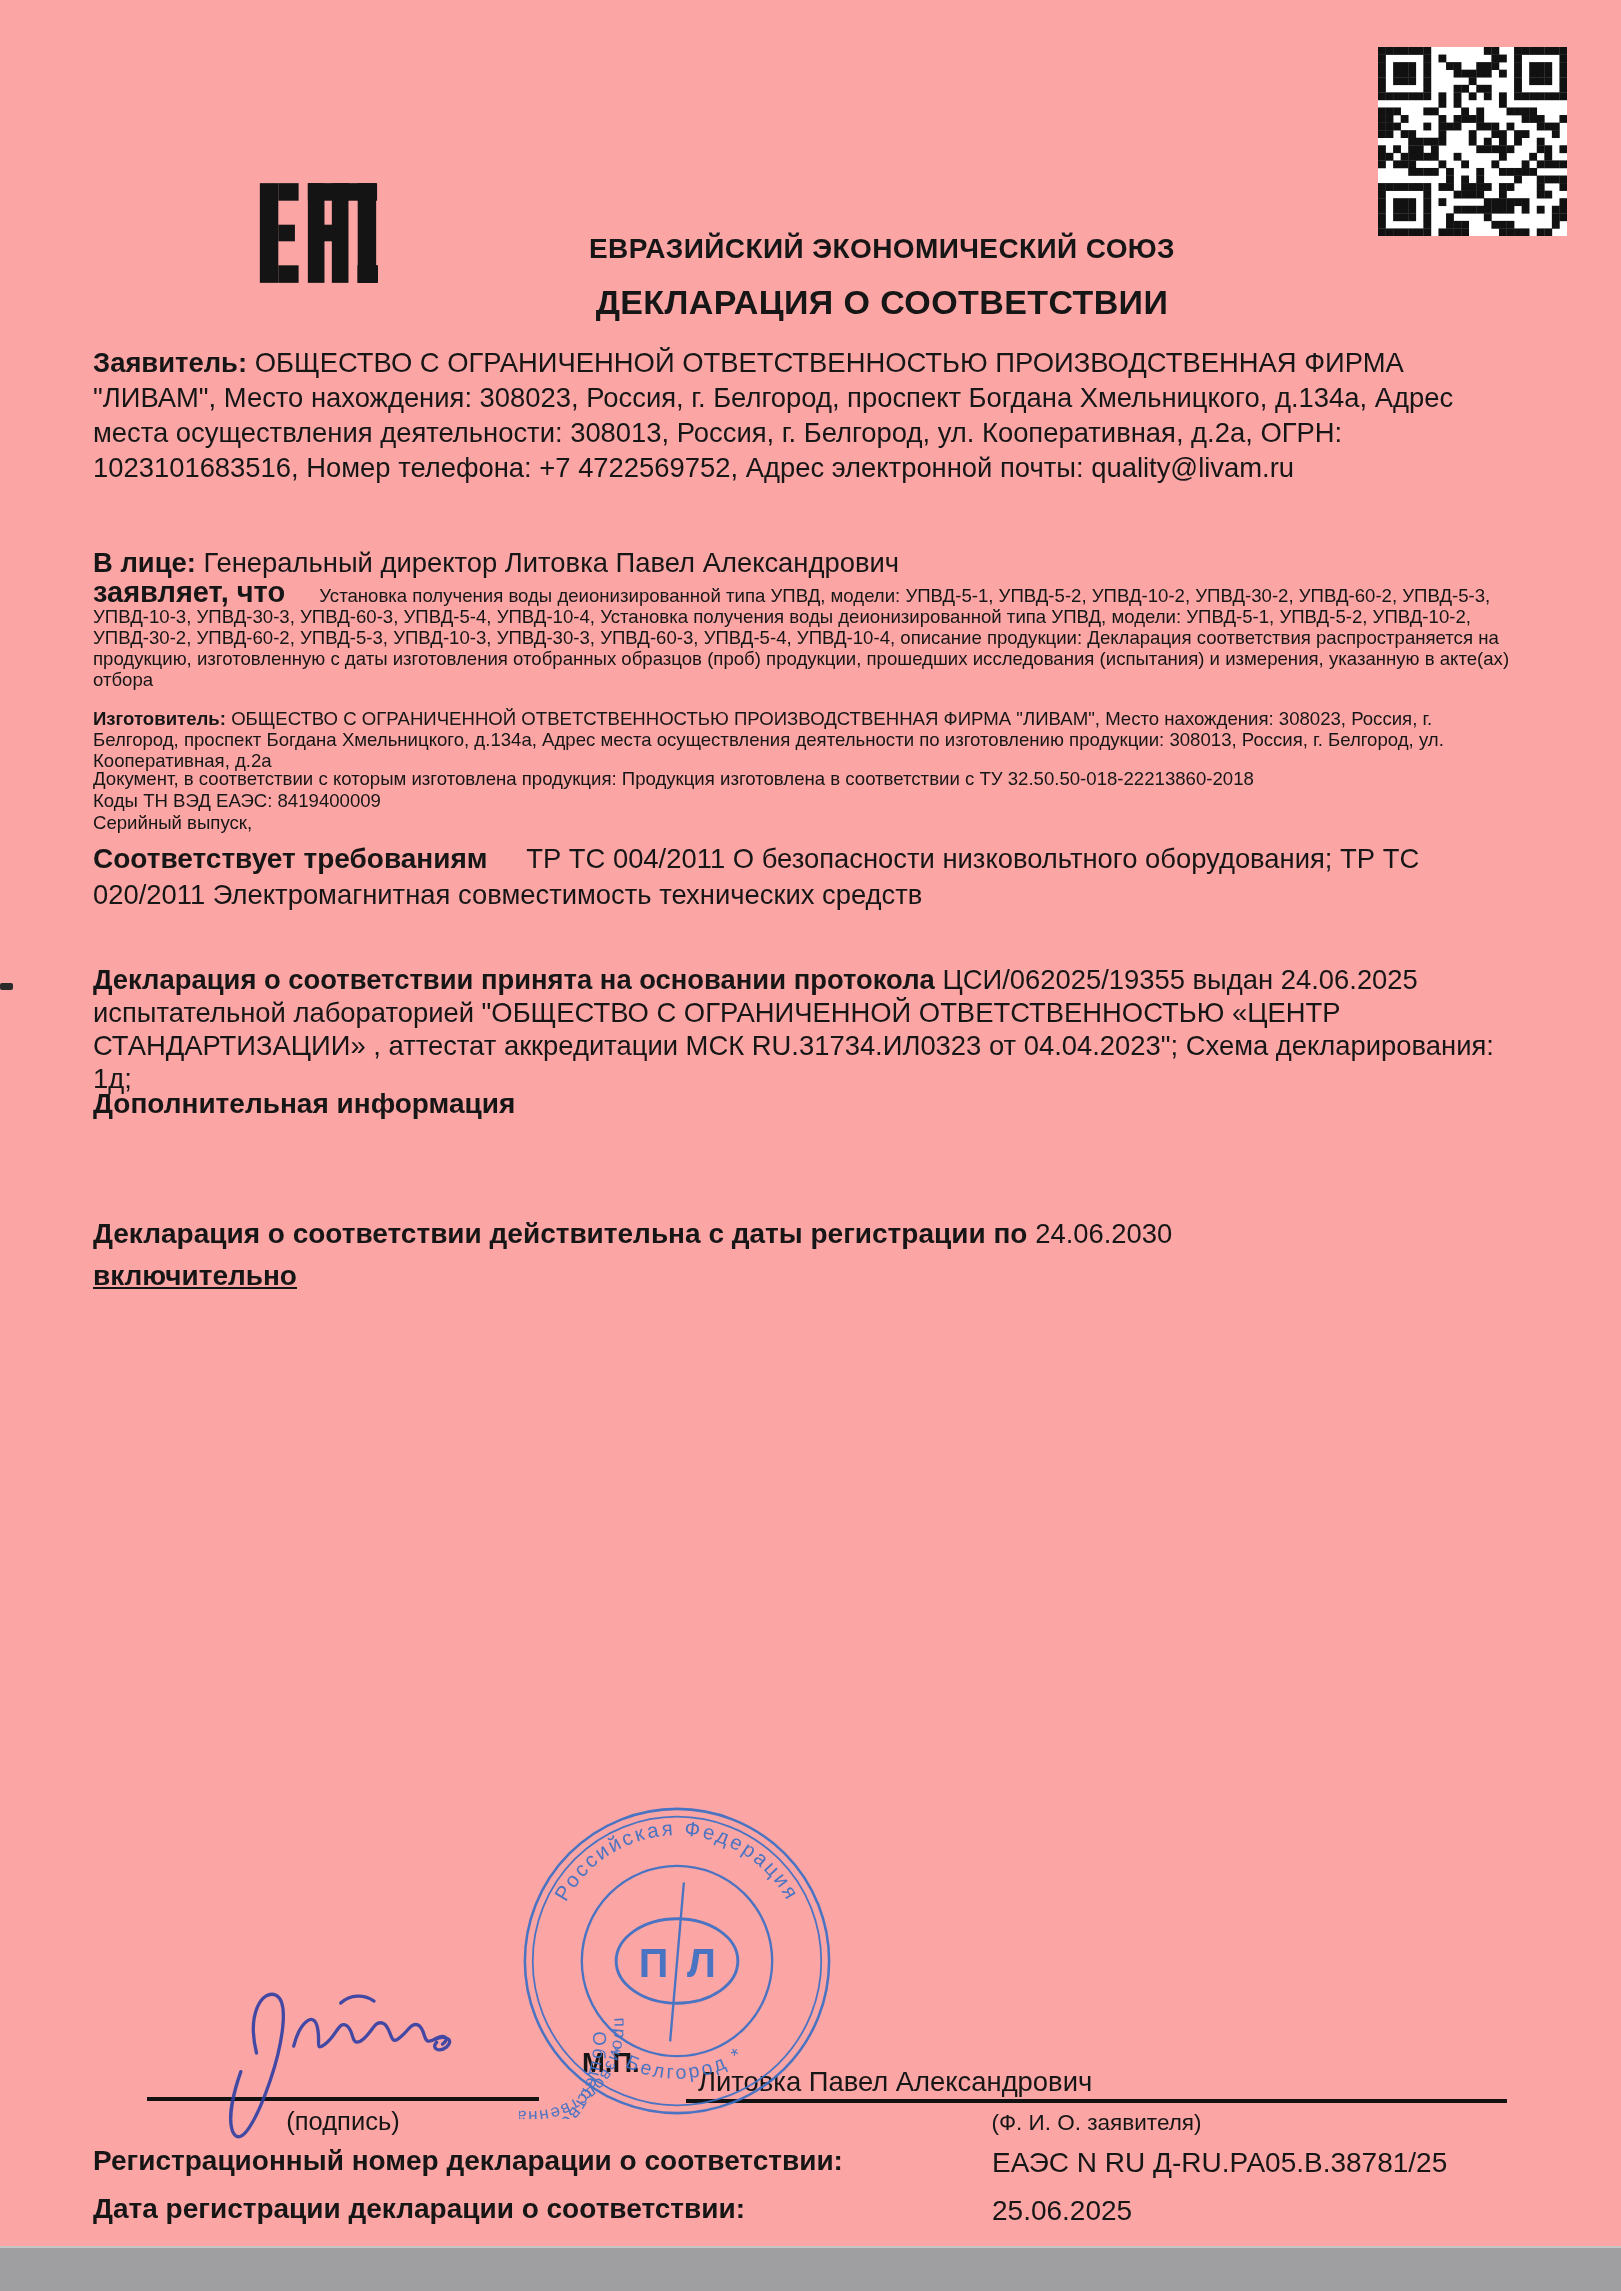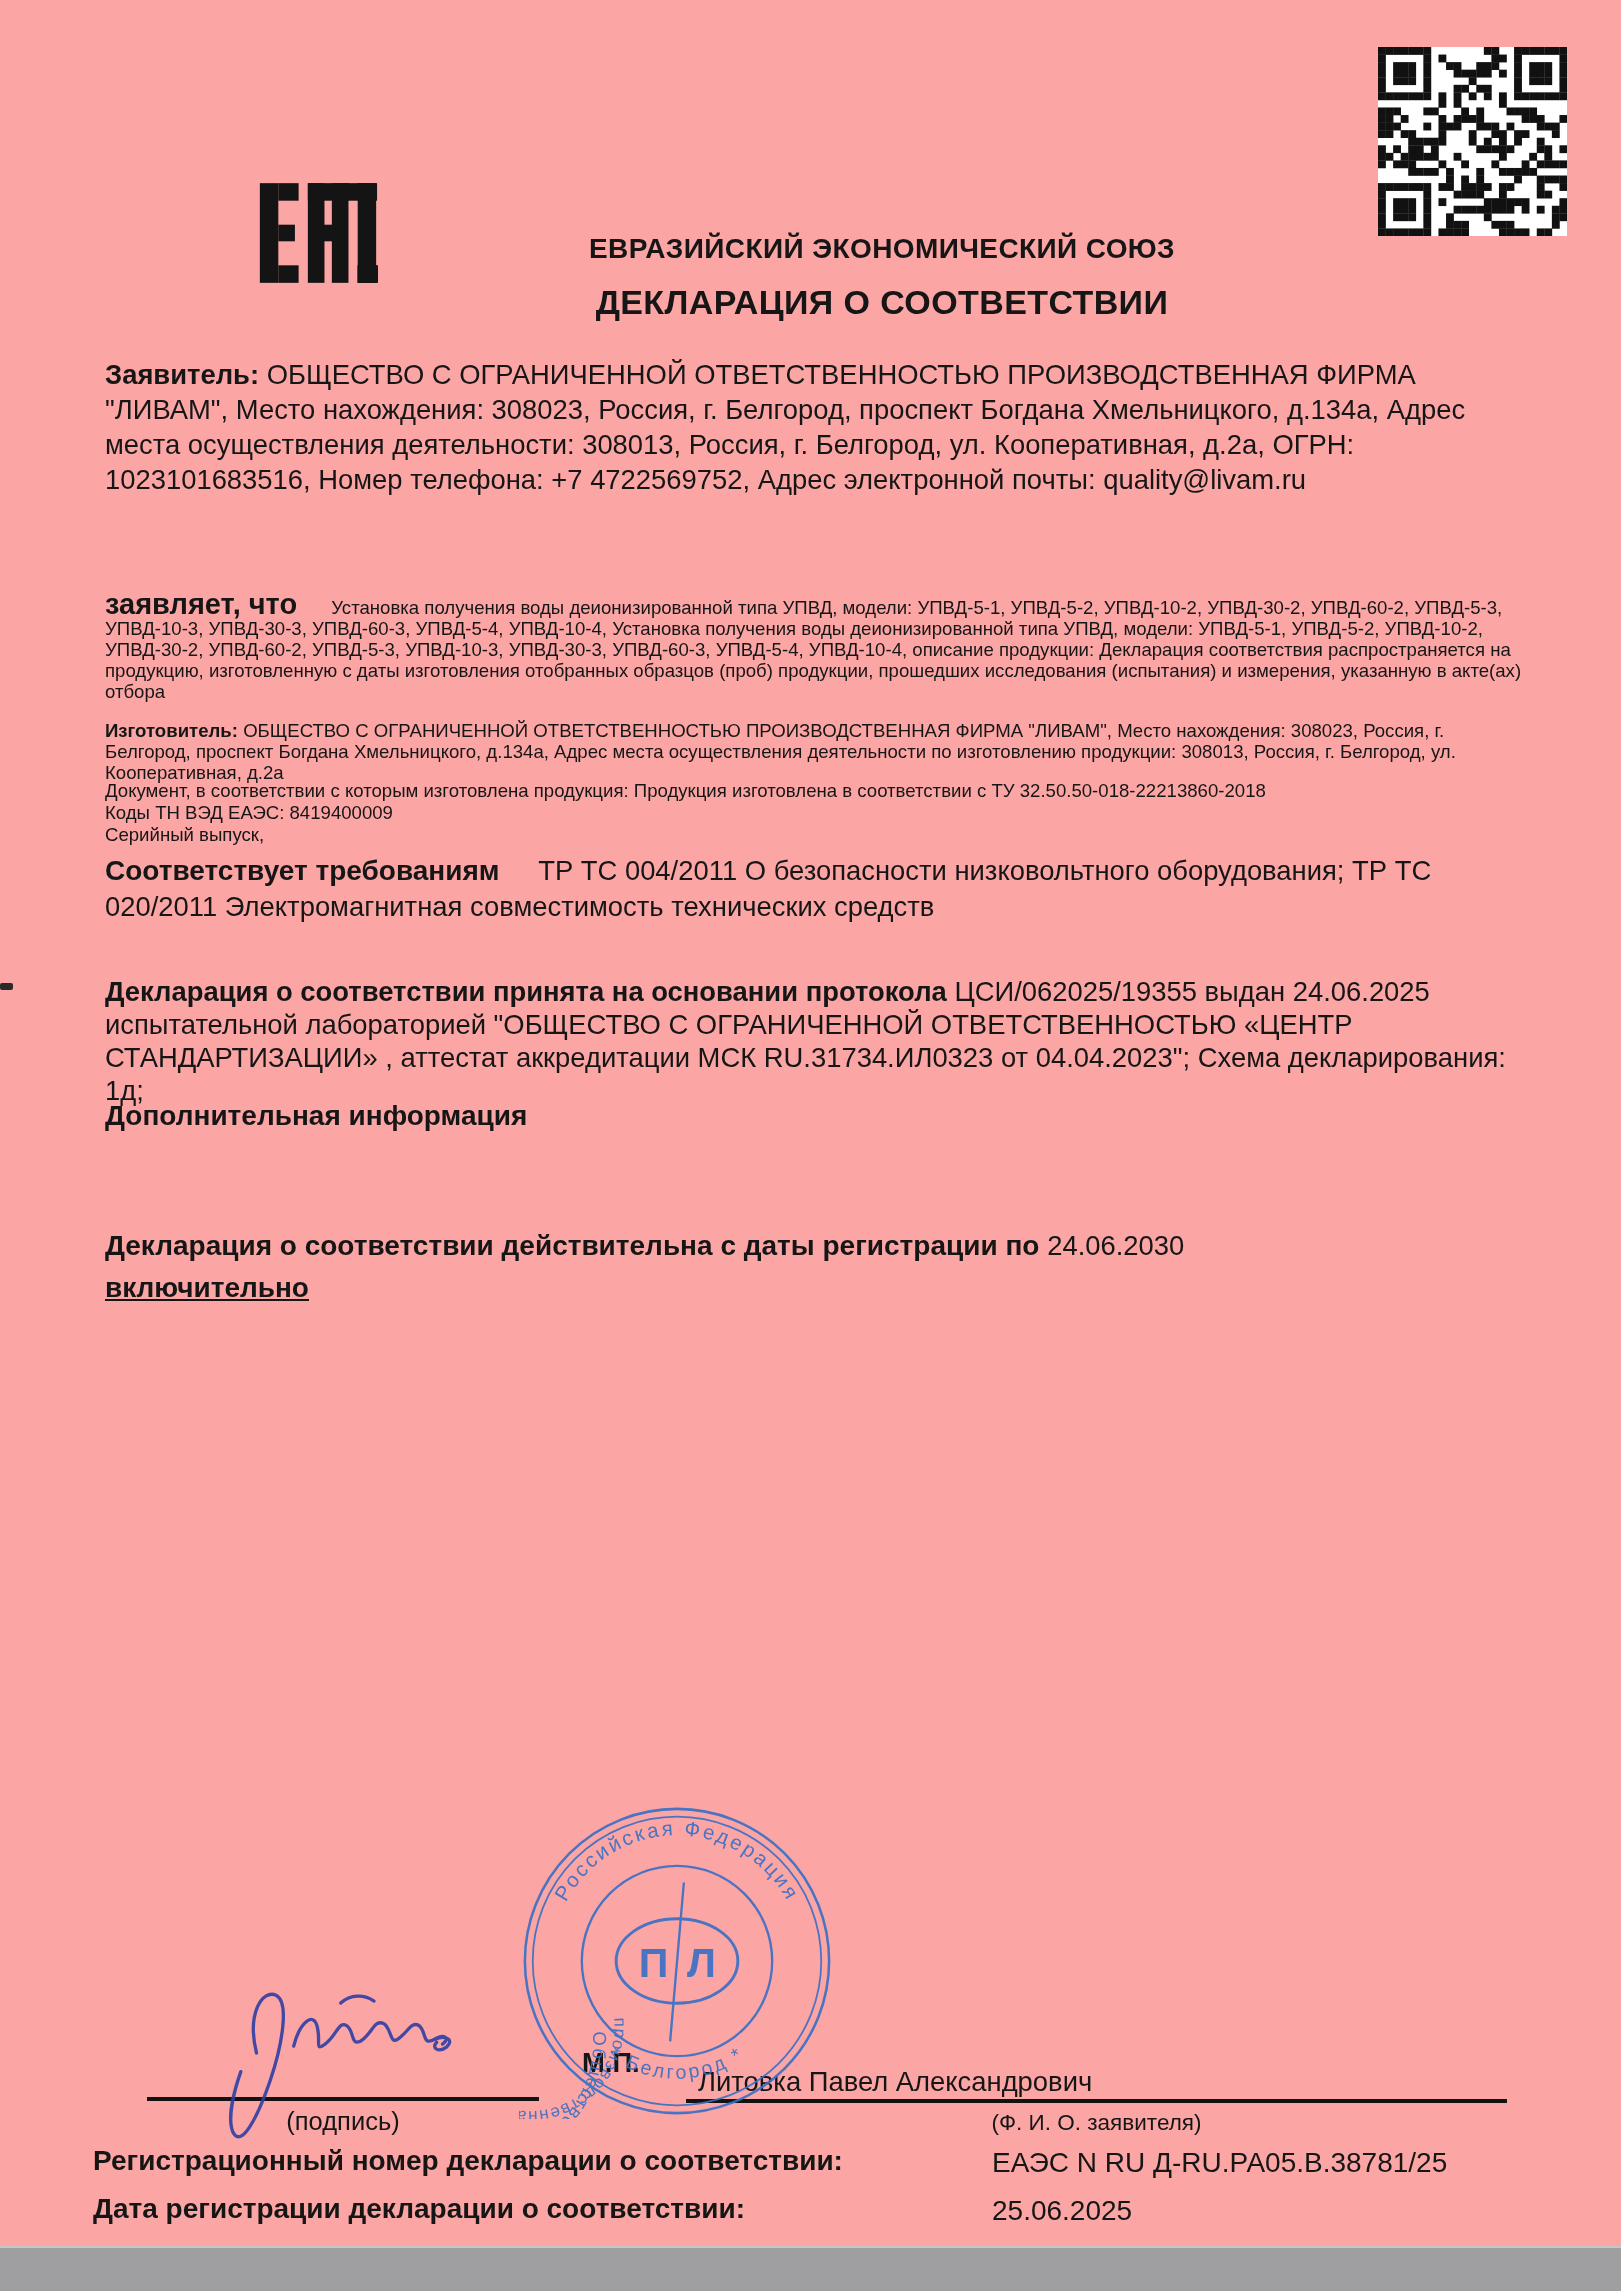--- a/index.html
+++ b/index.html
@@ -11,21 +11,21 @@
     color:#161616;
     overflow:hidden;
   }
   .abs{position:absolute;}
   
   .titles{left:235px;top:233px;width:1294px;text-align:center;}
   .titles h1{margin:0;font-size:28px;font-weight:bold;letter-spacing:0.4px;}
   .titles h2{margin:17.6px 0 0 0;font-size:34px;font-weight:bold;letter-spacing:0.4px;}
   
   .col{left:93px;width:1426px;}
-  p{margin:12px;}
+  p{margin:0;}
   .big{font-size:27.4px;line-height:35px;}
   .small{font-size:18.6px;line-height:21px;}
   .lbl{font-weight:bold;}
   .applicant{top:345px;}
   .person{top:545px;}
   .declares{top:582px;}
   .declares .head{font-size:29px;font-weight:bold;line-height:21.6px;margin-right:29px;}
   .manufacturer{top:708px;}
   .docbasis{top:768px;}
   .tnved{top:790px;}
@@ -396,20 +396,24 @@
   <div class="abs titles">
     <h1>ЕВРАЗИЙСКИЙ ЭКОНОМИЧЕСКИЙ СОЮЗ</h1>
     <h2>ДЕКЛАРАЦИЯ О СООТВЕТСТВИИ</h2>
   </div>
 
   <p class="abs col big applicant">
     <b class="lbl">Заявитель:</b>
     <span>ОБЩЕСТВО С ОГРАНИЧЕННОЙ ОТВЕТСТВЕННОСТЬЮ ПРОИЗВОДСТВЕННАЯ ФИРМА "ЛИВАМ", Место нахождения: 308023, Россия, г. Белгород, проспект Богдана Хмельницкого, д.134а, Адрес места осуществления деятельности: 308013, Россия, г. Белгород, ул. Кооперативная, д.2а, ОГРН: 1023101683516, Номер телефона: +7 4722569752, Адрес электронной почты: quality@livam.ru</span>
   </p>
 
+  <p class="abs col big person">
+    <b class="lbl">В лице:</b>
+    <span>Генеральный директор Литовка Павел Александрович</span>
+  </p>
 
   <p class="abs col small declares">
     <span class="head">заявляет, что</span>
     <span>Установка получения воды деионизированной типа УПВД, модели: УПВД-5-1, УПВД-5-2, УПВД-10-2, УПВД-30-2, УПВД-60-2, УПВД-5-3, УПВД-10-3, УПВД-30-3, УПВД-60-3, УПВД-5-4, УПВД-10-4, Установка получения воды деионизированной типа УПВД, модели: УПВД-5-1, УПВД-5-2, УПВД-10-2, УПВД-30-2, УПВД-60-2, УПВД-5-3, УПВД-10-3, УПВД-30-3, УПВД-60-3, УПВД-5-4, УПВД-10-4, описание продукции: Декларация соответствия распространяется на продукцию, изготовленную с даты изготовления отобранных образцов (проб) продукции, прошедших исследования (испытания) и измерения, указанную в акте(ах) отбора</span>
   </p>
 
   <p class="abs col small manufacturer">
     <b class="lbl">Изготовитель:</b>
     <span>ОБЩЕСТВО С ОГРАНИЧЕННОЙ ОТВЕТСТВЕННОСТЬЮ ПРОИЗВОДСТВЕННАЯ ФИРМА "ЛИВАМ", Место нахождения: 308023, Россия, г. Белгород, проспект Богдана Хмельницкого, д.134а, Адрес места осуществления деятельности по изготовлению продукции: 308013, Россия, г. Белгород, ул. Кооперативная, д.2а</span>
   </p>

